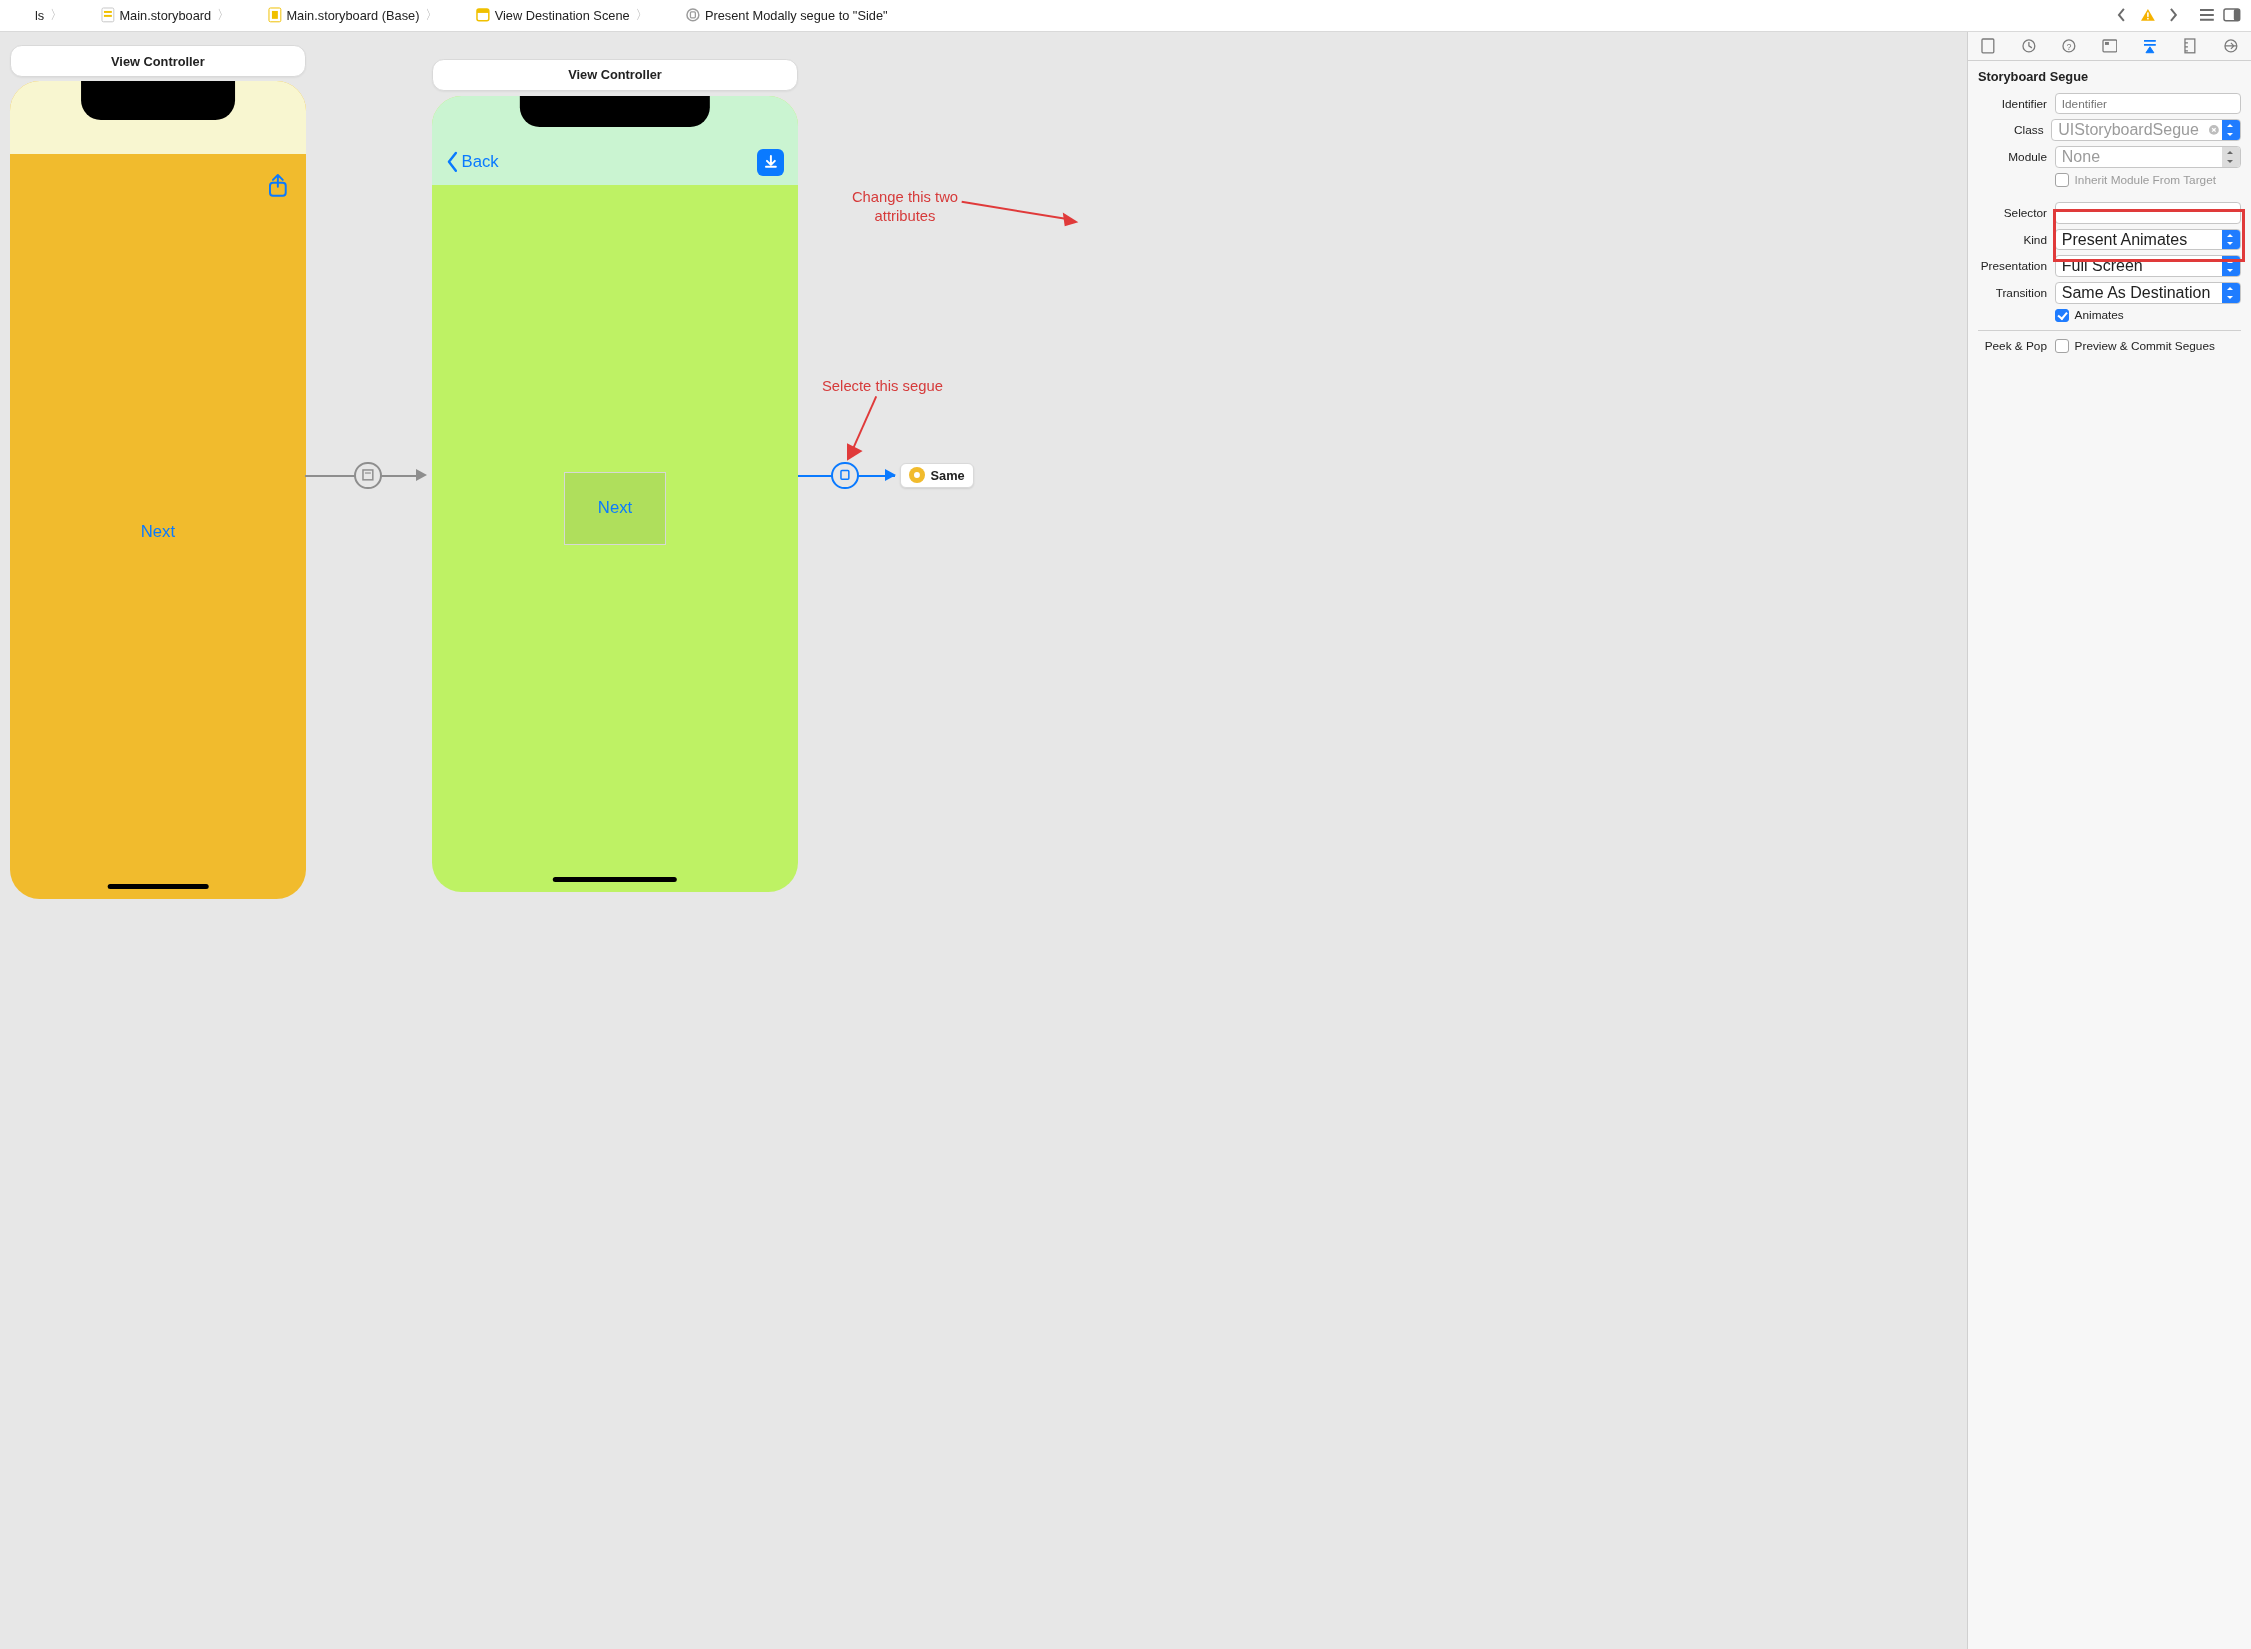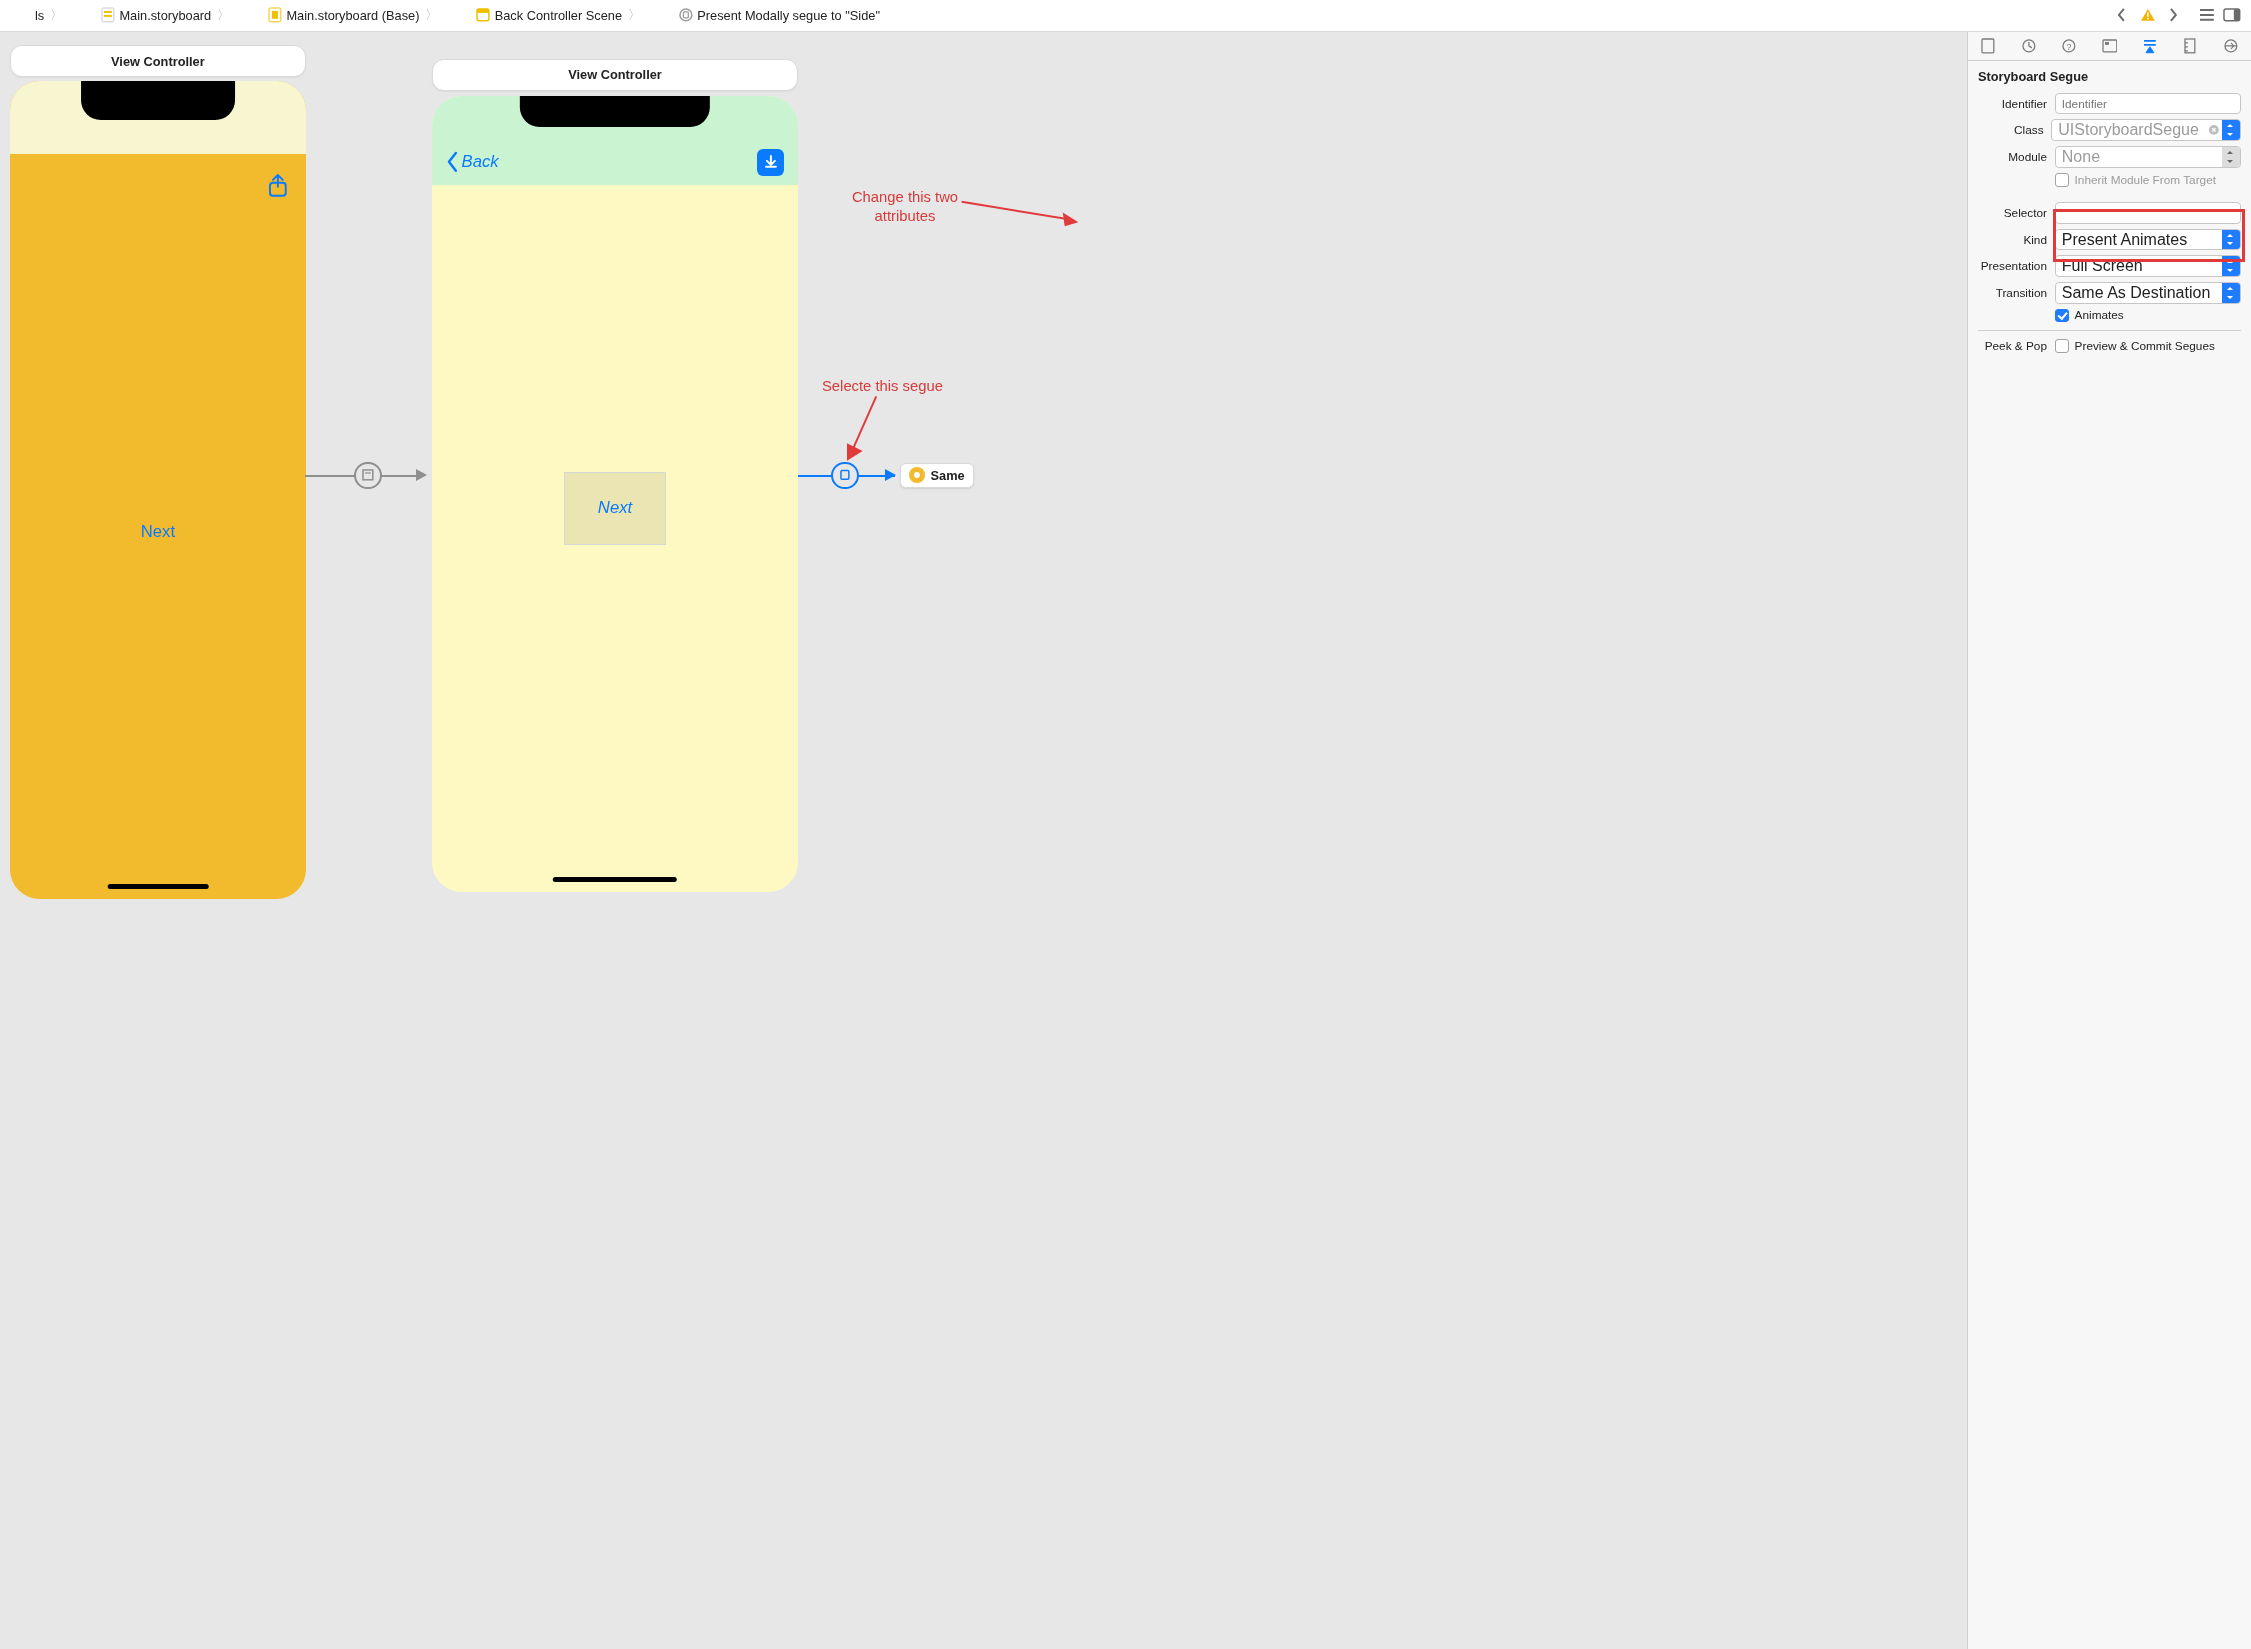--- a/index.html
+++ b/index.html
@@ -29,21 +29,21 @@
   border-radius: 11.8px; display: flex; align-items: center; justify-content: center;
   font-weight: 600; font-size: 12.8px; color: #222;
   box-shadow: 0 1px 2px rgba(0,0,0,.05);
 }
 
 
 .phone {
   position: absolute; border-radius: 29.6px; overflow: hidden;
 }
 .phone.orange { background: #f1bb2d; }
-.phone.green  { background: #fef9c3; font-style: italic; }
+.phone.green  { background: #bef264; }
 .notch-bar { position: absolute; left: 0; top: 0; right: 0; height: 73px; }
 .notch-bar.yellow { background: #f8f6d0; }
 .notch-bar.mint   { background: #caf4d1; }
 .notch {
   position: absolute; top: 0; left: 50%; transform: translateX(-50%);
   width: 52%; height: 31.5px; background: #000; border-radius: 0 0 19.7px 19.7px;
 }
 .home-indicator {
   position: absolute; bottom: 9.9px; left: 50%; transform: translateX(-50%);
   width: 34%; height: 4.9px; background: #000; border-radius: 3px;
@@ -171,21 +171,21 @@
       <span>Main.storyboard (Base)</span>
     </div>
     <span class="sep">〉</span>
     <div class="crumb">
       <span class="ic">
         <svg viewBox="0 0 16 16">
             <rect x="2" y="2" width="12" height="12" rx="2" fill="none" stroke="#f0c000" stroke-width="1.5"></rect>
             <rect x="2" y="2" width="12" height="4" fill="#f0c000"></rect>
           </svg>
       </span>
-      <span>Back Controller Scene</span>
+      <span>View Destination Scene</span>
     </div>
     <span class="sep">〉</span>
     <div class="crumb">
       <span class="ic">
         <svg viewBox="0 0 16 16">
             <circle cx="8" cy="8" r="6" fill="none" stroke="#9c9c9c" stroke-width="1.5"></circle>
             <rect x="5.5" y="5" width="5" height="6" rx="1" fill="none" stroke="#9c9c9c" stroke-width="1.3"></rect>
           </svg>
       </span>
       <span>Present Modally segue to "Side"</span>

